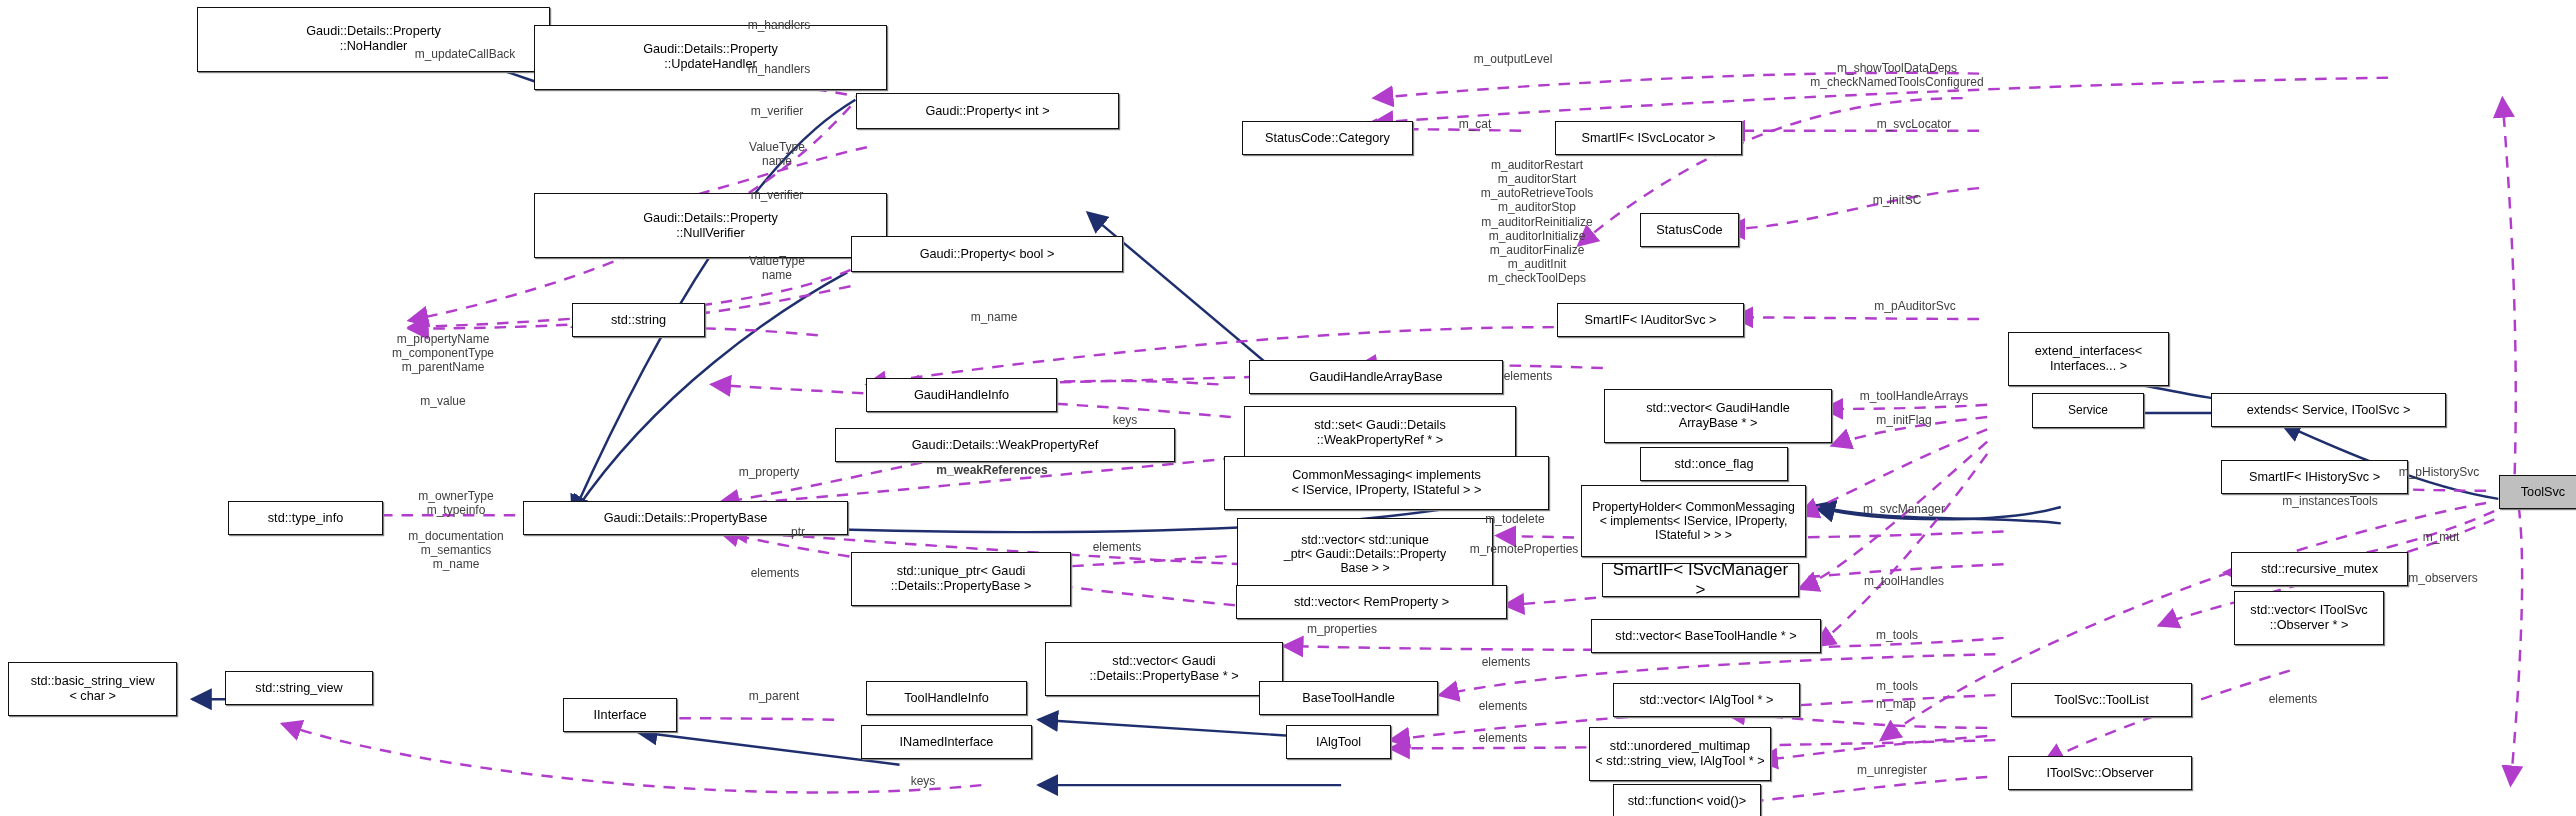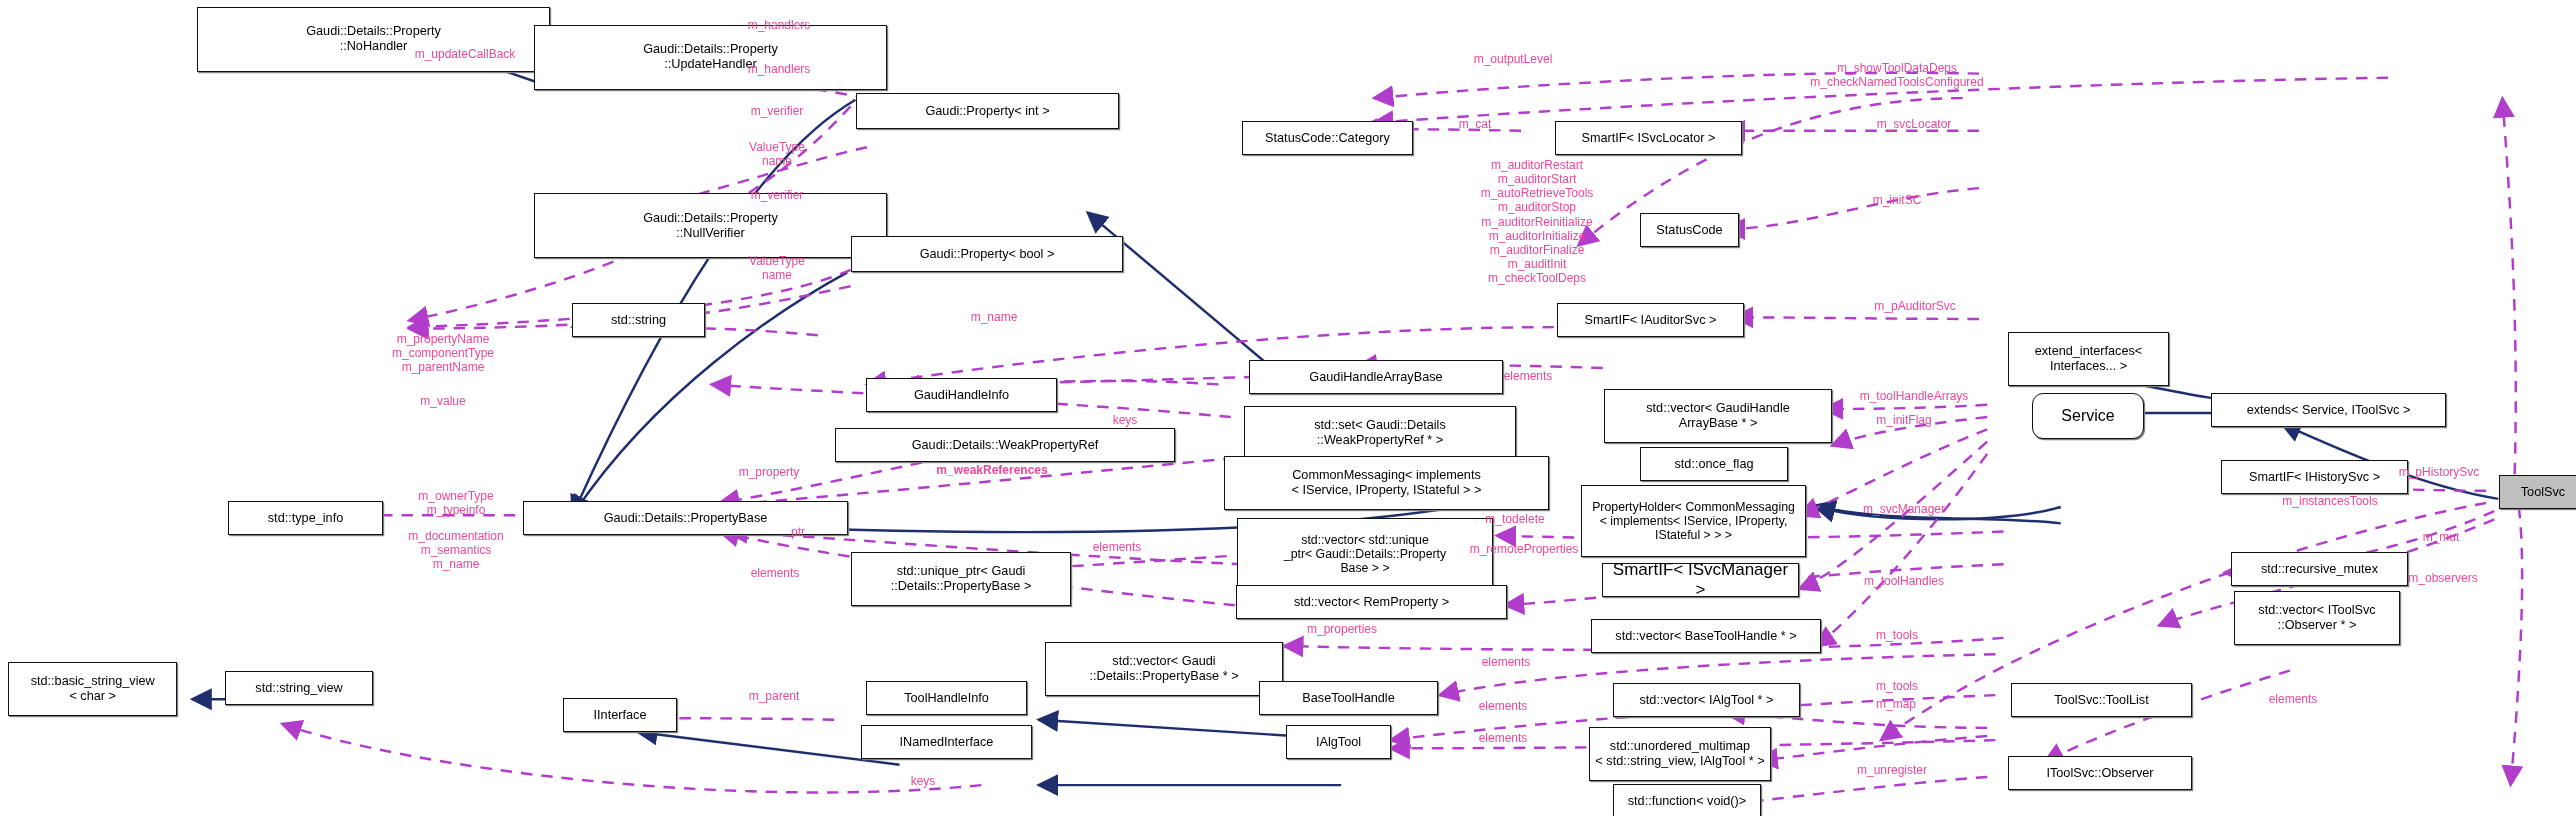--- a/index.html
+++ b/index.html
@@ -5,21 +5,21 @@
   html,body{margin:0;padding:0;background:#ffffff;}
   body{font-family:"Liberation Sans", sans-serif;}
   #diagram-root{position:relative;width:2576px;height:817px;background:#ffffff;overflow:hidden;}
   svg#edges{position:absolute;left:0;top:0;width:2576px;height:817px;}
   .node{position:absolute;box-sizing:border-box;background:#ffffff;border:0.8px solid #111111;
         display:flex;align-items:center;justify-content:center;text-align:center;
         font-family:"Liberation Sans", sans-serif;font-size:12.3px;color:#000000;line-height:1.15;
         box-shadow:1.2px 1.2px 0 0 #808080;padding:0.8px 3.3px;white-space:pre-line;}
   .node.highlight{background:#bfbfbf;}
   .edge-label{position:absolute;font-family:"Liberation Sans", sans-serif;font-size:12px;
-        color:#ec4899;white-space:pre-line;text-align:center;line-height:1.18;
+        color:#404040;white-space:pre-line;text-align:center;line-height:1.18;
         transform:translate(-50%,-50%);pointer-events:none;}
 </style>
 </head>
 <body>
 
 <div id="diagram-root">
 
   <svg id="edges" viewBox="0 0 3150 999" preserveAspectRatio="none" xmlns="http://www.w3.org/2000/svg">
     <defs>
       <marker id="arrInh" markerWidth="9" markerHeight="9" refX="8" refY="4.5" orient="auto" markerUnits="strokeWidth">
@@ -146,27 +146,27 @@
 &lt; implements&lt; IService, IProperty,
 IStateful &gt; &gt; &gt;</div>
     <div class="node" style="left: 1602px; top: 563px; width: 197px; height: 34px; font-size: 17px;">SmartIF&lt; ISvcManager &gt;</div>
     <div class="node" style="left: 1591px; top: 619px; width: 230px; height: 34px; font-size: 12.7px;">std::vector&lt; BaseToolHandle * &gt;</div>
     <div class="node" style="left: 1613px; top: 683px; width: 187px; height: 34px; font-size: 12.7px;">std::vector&lt; IAlgTool * &gt;</div>
     <div class="node" style="left: 1589px; top: 727px; width: 182px; height: 54px; font-size: 12.7px;">std::unordered_multimap
 &lt; std::string_view, IAlgTool * &gt;</div>
     <div class="node" style="left: 1613px; top: 784px; width: 148px; height: 34px; font-size: 12.7px;">std::function&lt; void()&gt;</div>
     <div class="node" style="left: 2008px; top: 332px; width: 161px; height: 54px; font-size: 12.7px;">extend_interfaces&lt;
 Interfaces... &gt;</div>
-    <div class="node" style="left: 2032px; top: 393px; width: 112px; height: 46px; font-size: 16px; border-radius: 11px;">Service</div>
+    <div class="node" style="left: 2032px; top: 393px; width: 112px; height: 35px; font-size: 12px;">Service</div>
     <div class="node" style="left: 2211px; top: 393px; width: 235px; height: 34px; font-size: 12.7px;">extends&lt; Service, IToolSvc &gt;</div>
     <div class="node" style="left: 2011px; top: 683px; width: 181px; height: 34px; font-size: 12.7px;">ToolSvc::ToolList</div>
     <div class="node" style="left: 2008px; top: 756px; width: 184px; height: 34px; font-size: 12.7px;">IToolSvc::Observer</div>
     <div class="node" style="left: 2221px; top: 460px; width: 187px; height: 34px; font-size: 12.7px;">SmartIF&lt; IHistorySvc &gt;</div>
     <div class="node" style="left: 2231px; top: 552px; width: 177px; height: 34px; font-size: 12.7px;">std::recursive_mutex</div>
-    <div class="node" style="left: 2234px; top: 591px; width: 166px; height: 54px; font-size: 12.7px;">std::vector&lt; IToolSvc
+    <div class="node" style="left: 2234px; top: 591px; width: 150px; height: 54px; font-size: 12.7px;">std::vector&lt; IToolSvc
 ::Observer * &gt;</div>
     <div class="node highlight" style="left: 2499px; top: 475px; width: 88px; height: 34px; font-size: 12.7px;">ToolSvc</div>
     <div class="edge-label" style="left: 465px; top: 54px;">m_updateCallBack</div>
     <div class="edge-label" style="left: 779px; top: 24.5px;">m_handlers</div>
     <div class="edge-label" style="left: 779px; top: 69px;">m_handlers</div>
     <div class="edge-label" style="left: 777px; top: 111px;">m_verifier</div>
     <div class="edge-label" style="left: 777px; top: 154px;">ValueType
 name</div>
     <div class="edge-label" style="left: 777px; top: 195px;">m_verifier</div>
     <div class="edge-label" style="left: 777px; top: 268px;">ValueType

